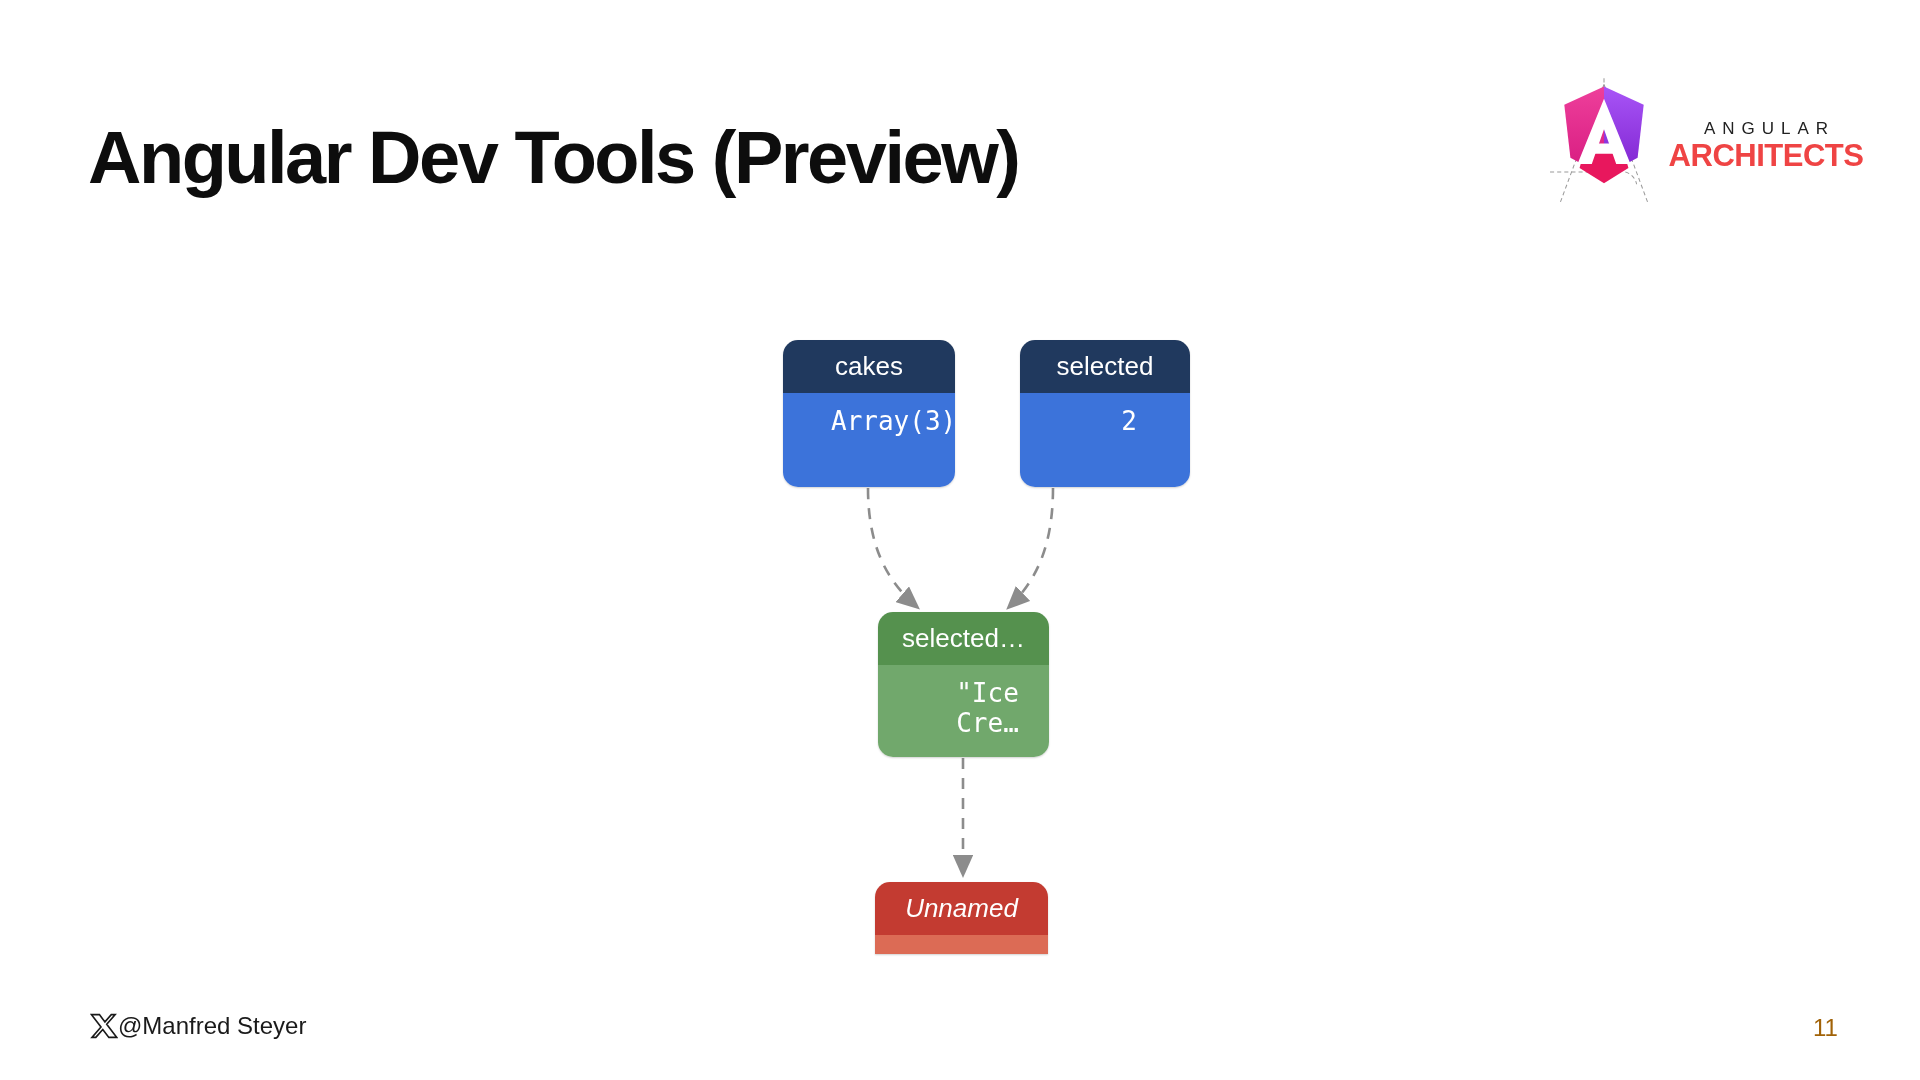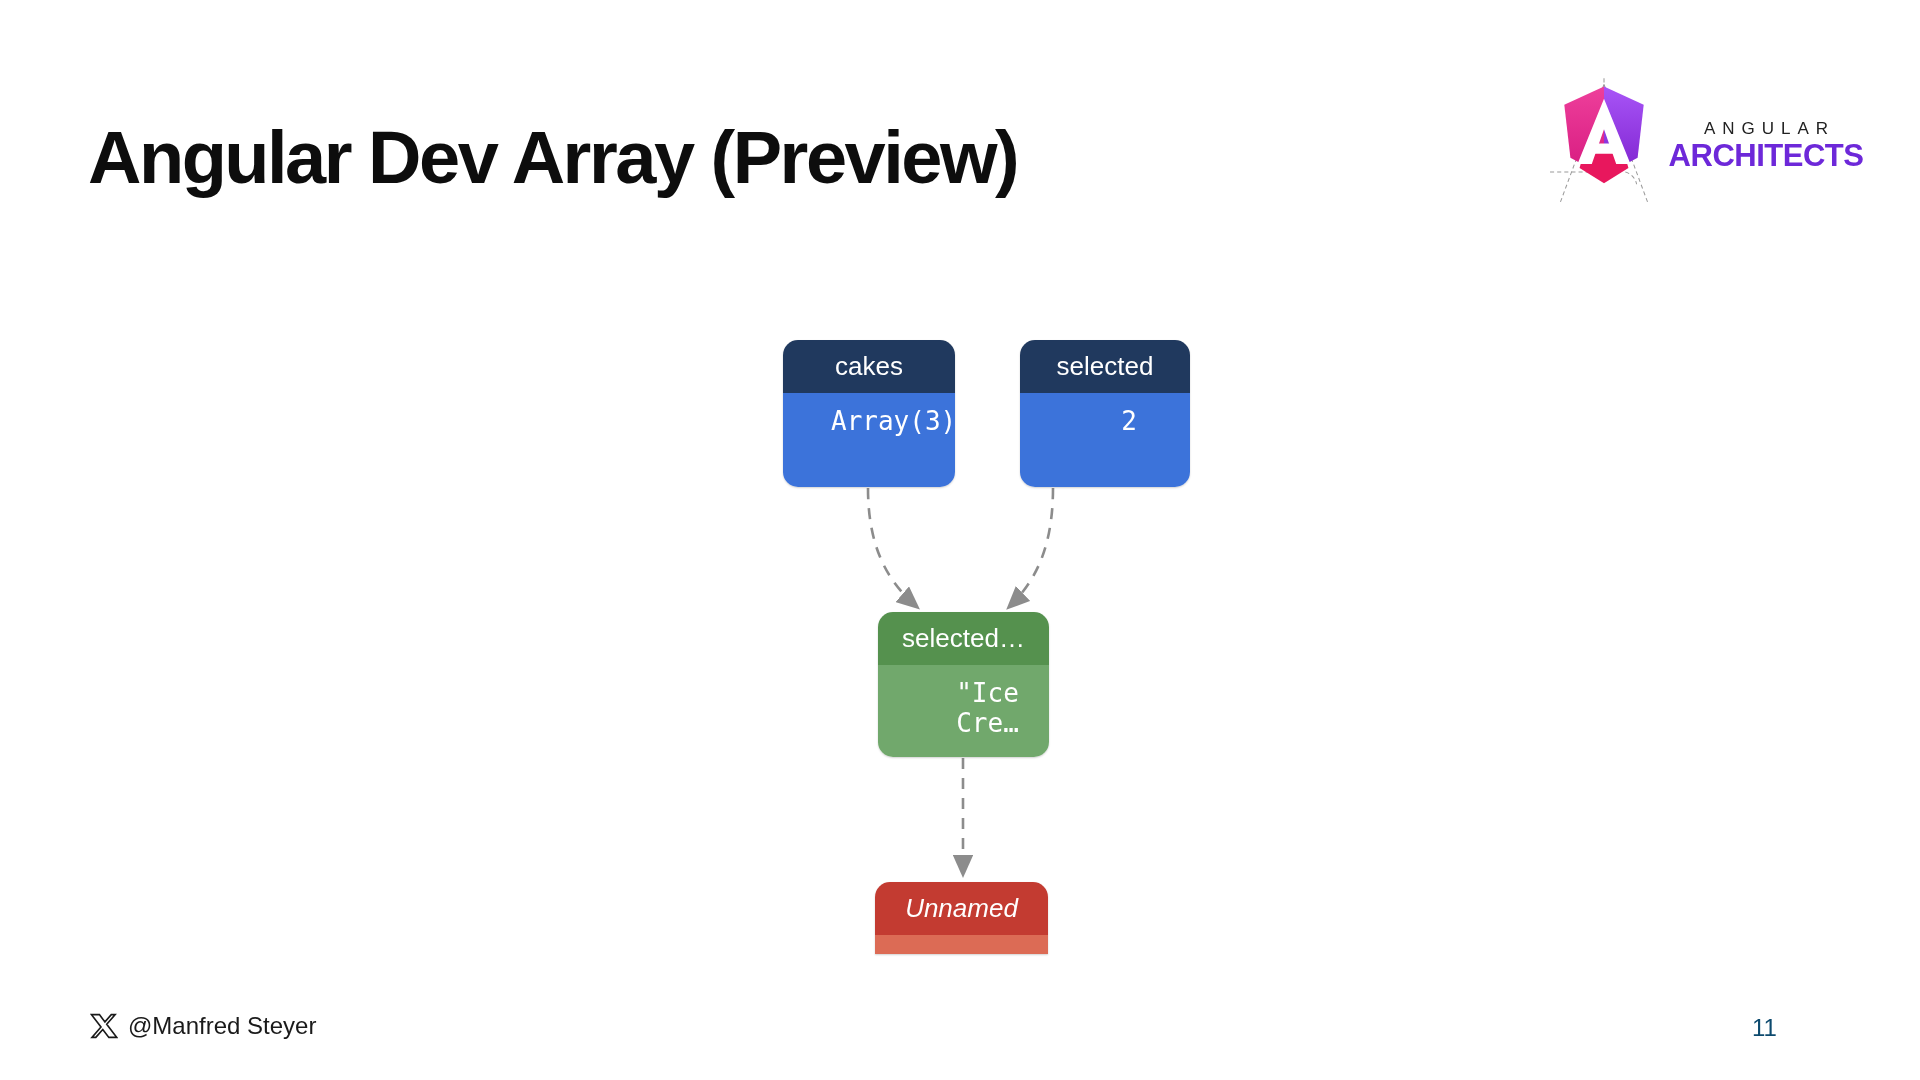--- a/index.html
+++ b/index.html
@@ -15,21 +15,21 @@
 
   
   .logo { position: absolute; left: 1548px; top: 78px; display: flex; align-items: flex-start; }
   .logo-icon { width: 112px; height: 128px; }
   .logo-text { margin-left: 8px; margin-top: 40px; width: 196px; text-align: center; }
   .brand-top {
     font-size: 17px; font-weight: 500; color: #222;
     letter-spacing: 7px; text-indent: 7px; line-height: 22px;
   }
   .brand-bottom {
-    font-size: 31px; font-weight: 700; color: #6d28d9;
+    font-size: 31px; font-weight: 700; color: #ef4444;
     letter-spacing: -0.5px; line-height: 32px;
   }
 
   
   .diagram { position: absolute; left: 0; top: 0; width: 1920px; height: 780px; }
   .connectors { position: absolute; left: 760px; top: 330px; width: 420px; height: 650px; }
 
   .node {
     position: absolute; border-radius: 15px; overflow: hidden;
     color: #fff; text-align: center;
@@ -55,30 +55,30 @@
   .node-green .node-header { background: var(--green-header, #55914E); }
   .node-green .node-body   { background: var(--green-body, #71A86C); height: 92px; }
 
   .node-red { left: 875px; top: 882px; width: 173px; height: 72px; border-radius: 15px 15px 0 0; }
   .node-red .node-header { background: var(--red-header, #C33B31); font-style: italic; }
   .node-red .node-body   { background: var(--red-body, #DC6B55); height: 19px; padding-top: 0; }
 
   
   .footer-left {
     position: absolute; left: 90px; top: 1012px;
-    display: flex; align-items: center; gap: 10px;
+    display: flex; align-items: center; 
   }
   .x-icon { width: 28px; height: 28px; }
   .handle { font-size: 24px; color: #1a1a1a; }
-  .page-number { position: absolute; left: 1752px; top: 1014px; font-size: 24px; color: #0c4a6e; }
+  .page-number { position: absolute; left: 1813px; top: 1014px; font-size: 24px; color: #a16207; }
 </style>
 </head>
 <body>
 
-<h1 class="title">Angular Dev Array (Preview)</h1>
+<h1 class="title">Angular Dev Tools (Preview)</h1>
 
 <div class="logo">
   <svg class="logo-icon" viewBox="0 0 110 125" aria-hidden="true">
     <defs>
       <linearGradient id="gradL" x1="0" y1="0" x2="0" y2="1">
         <stop offset="0" stop-color="#ee3f9b"></stop>
           <stop offset="1" stop-color="#d61a7f"></stop>
       </linearGradient>
       <linearGradient id="gradR" x1="0" y1="0" x2="0" y2="1">
         <stop offset="0" stop-color="#a855f7"></stop>

